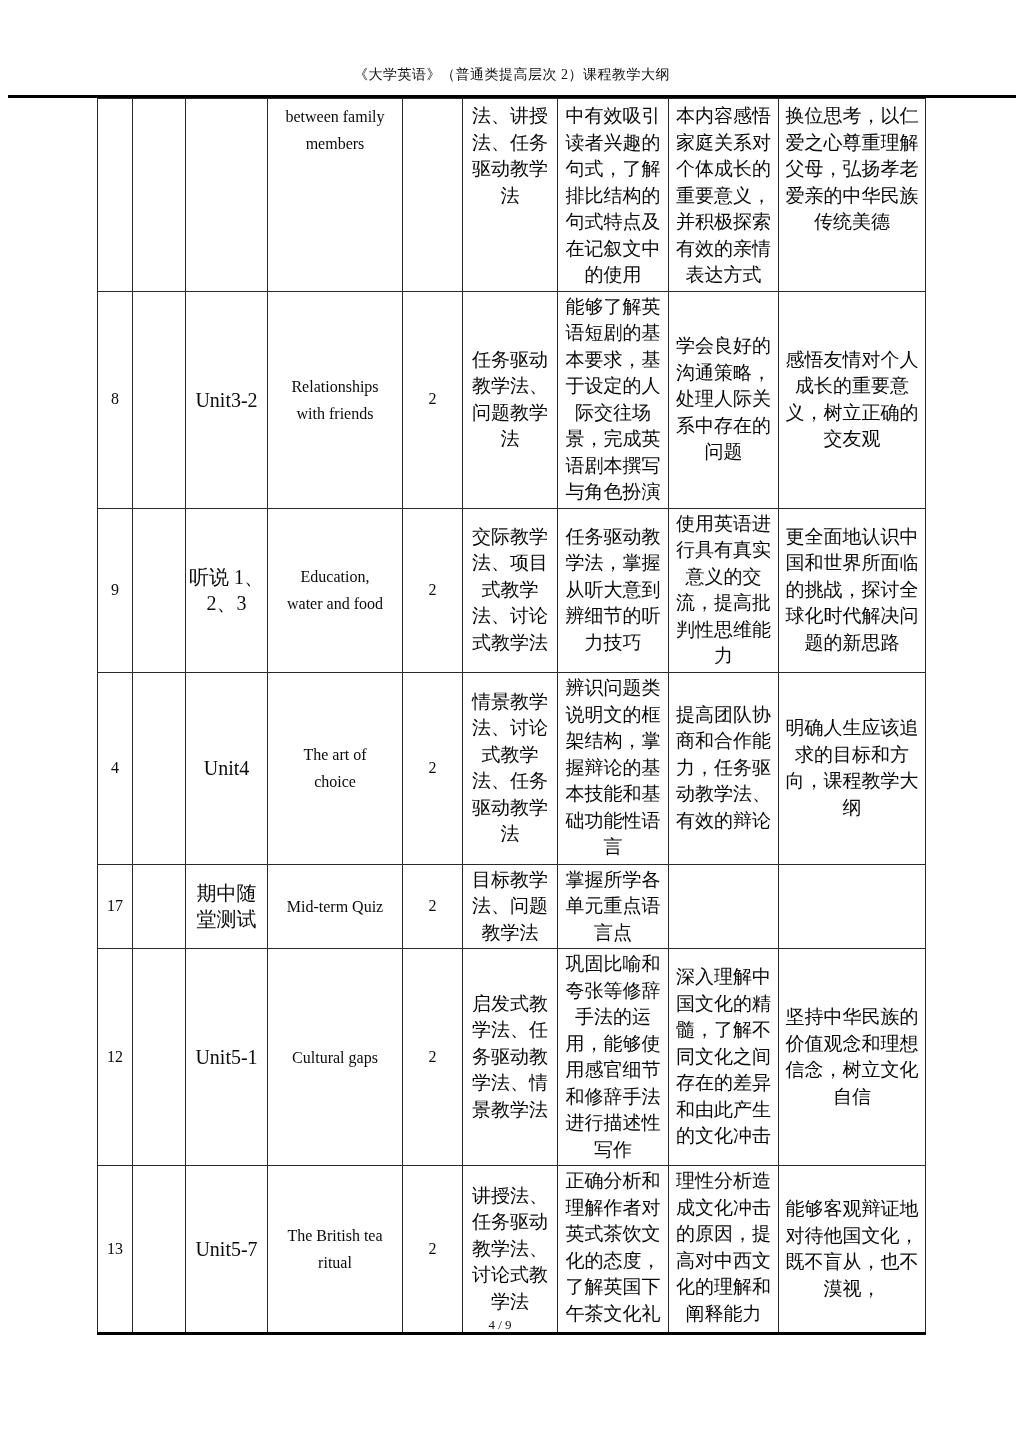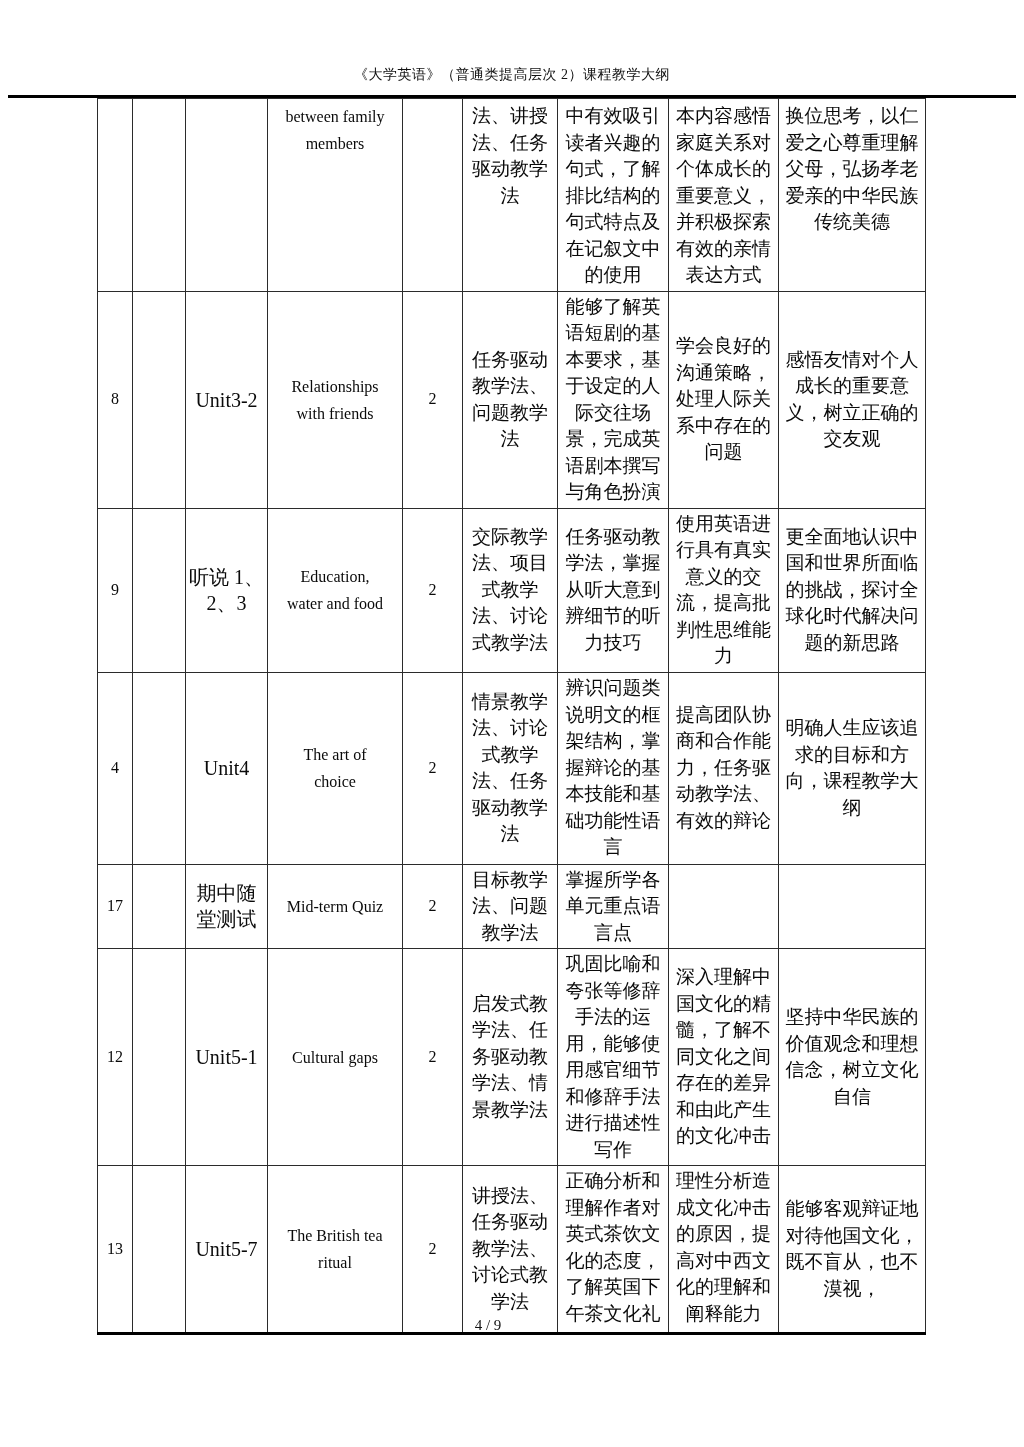--- a/index.html
+++ b/index.html
@@ -69,23 +69,23 @@
   .syllabus tr:nth-child(6) { height: 213px; }
   .syllabus tr:nth-child(7) { height: 168px; }
 
   .syllabus tr.partial td { vertical-align: top; padding-top: 4px; }
   .syllabus tr.clipped td.col-knowledge,
   .syllabus tr.clipped td.col-ability { vertical-align: top; }
   .syllabus tr:last-child td { border-bottom: 3px solid #000; }
 
   .doc-footer {
     position: absolute;
-    left: 0; top: 1317px; width: 976px;
+    left: 12px; top: 1317px; width: 976px;
     text-align: center;
-    font-size: 15px;
+    font-size: 13px;
     color: #111;
   }
 </style>
 </head>
 <body>
 
 <div class="page">
 
   <div class="doc-header">《大学英语》（普通类提高层次 2）课程教学大纲</div>
 

